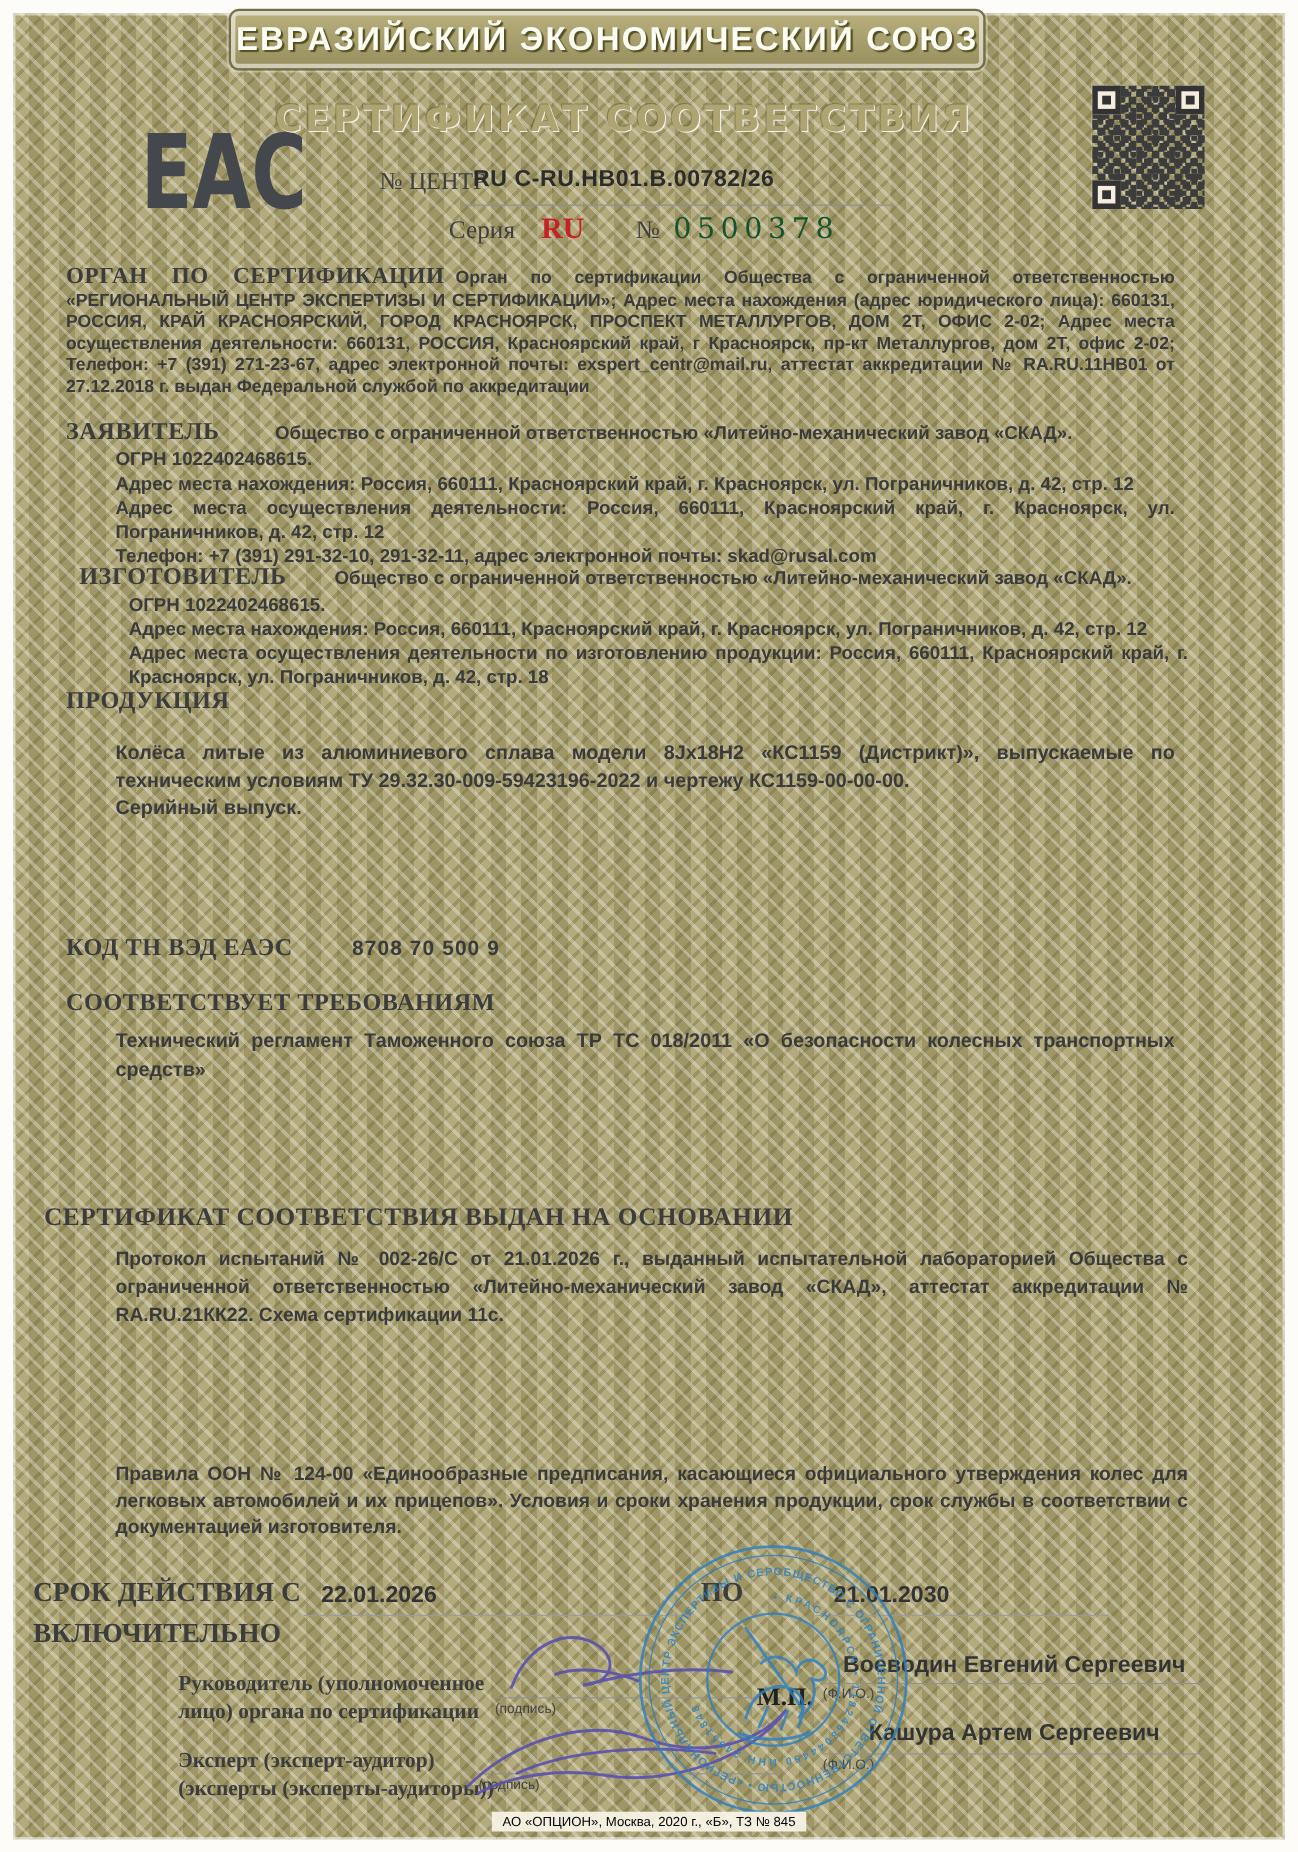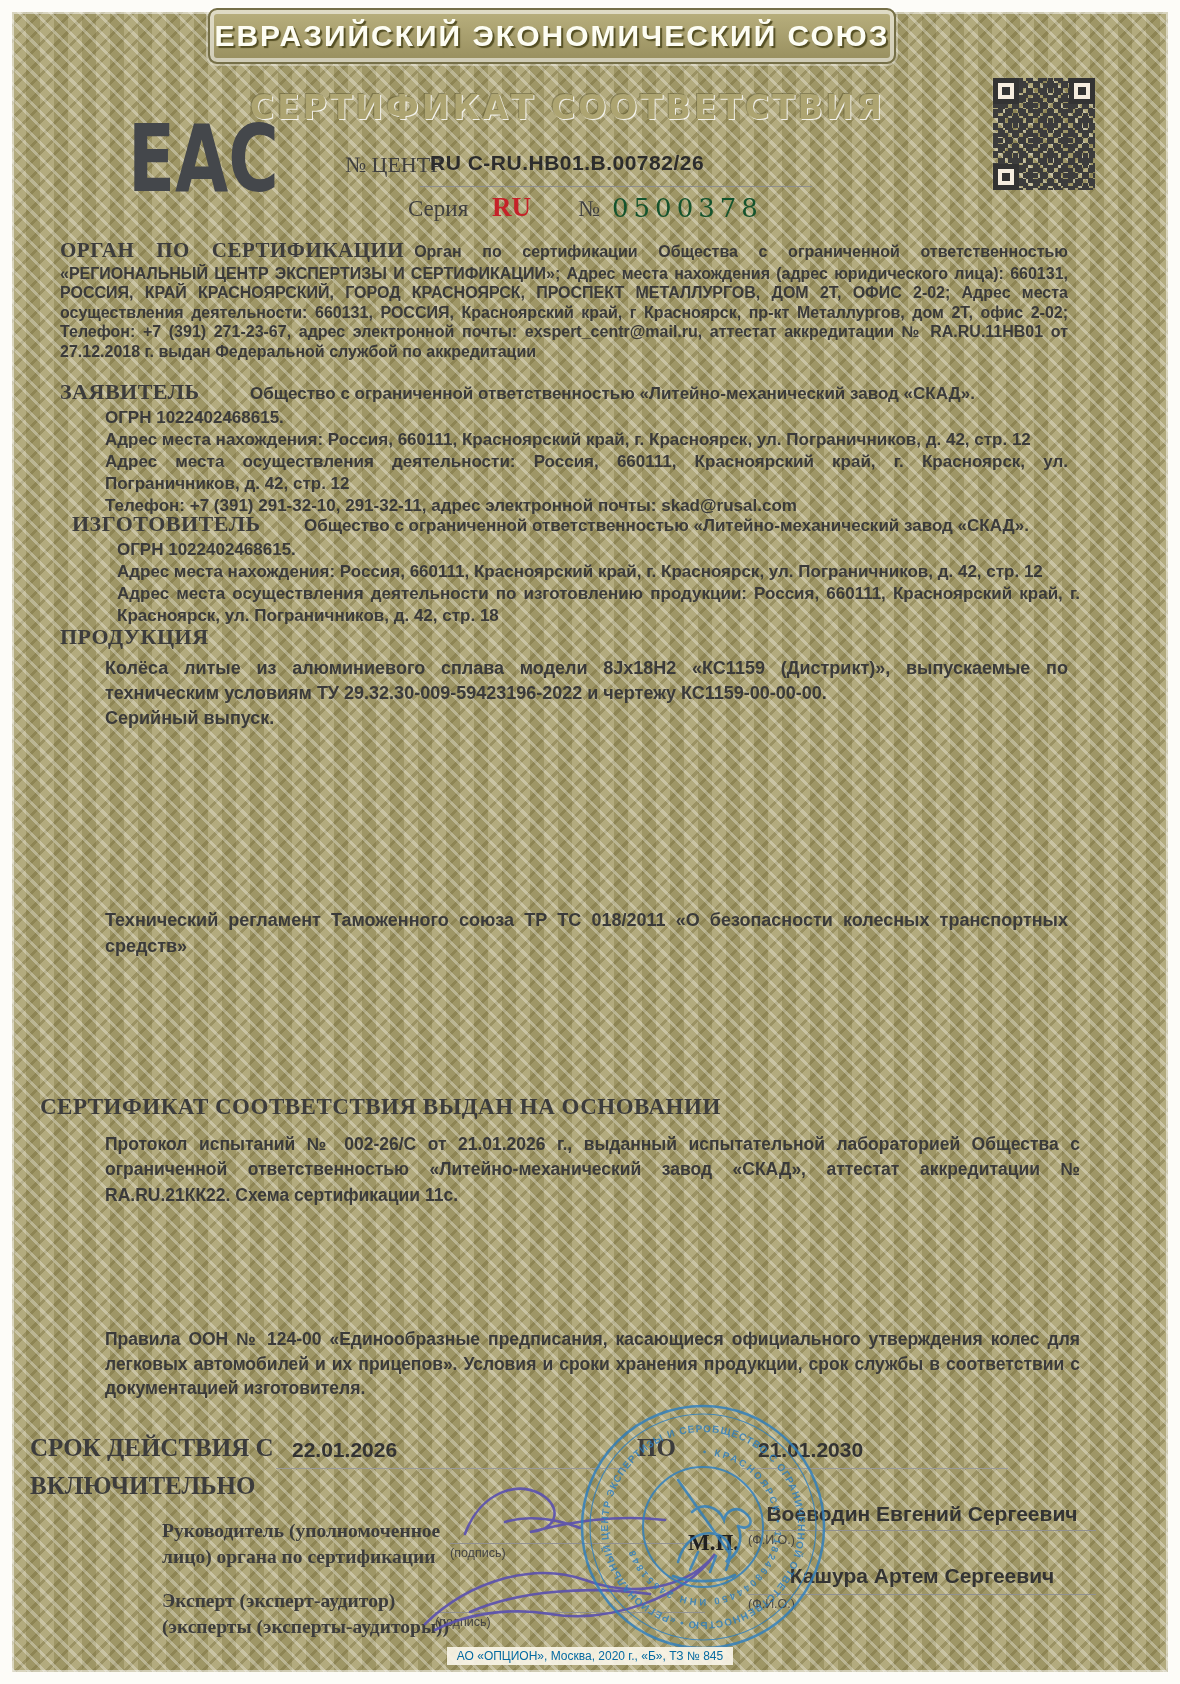--- a/index.html
+++ b/index.html
@@ -58,21 +58,21 @@
   #sec-org p{margin:0;font-size:16px;line-height:1.22;font-weight:bold;text-align:justify;}
   #sec-org .serif-label{font-size:21px;margin-right:10px;}
   #sec-applicant{left:60px;top:378px;width:1008px;font-size:17px;line-height:1.3;font-weight:bold;}
   #sec-applicant .serif-label{font-size:22px;display:inline-block;width:190px;}
   #sec-applicant .ln{padding-left:45px;margin:0;}
   #sec-manufacturer{left:72px;top:510px;width:1008px;font-size:17px;line-height:1.3;font-weight:bold;}
   #sec-manufacturer .serif-label{font-size:22px;display:inline-block;width:232px;}
   #sec-manufacturer .ln{padding-left:45px;margin:0;}
   #sec-products{left:60px;top:624px;width:1008px;}
   #sec-products .serif-label{font-size:22px;display:block;}
-  #sec-products .bd{padding-left:45px;margin-top:6px;font-size:18px;line-height:1.4;font-weight:bold;}
+  #sec-products .bd{padding-left:45px;margin-top:22px;font-size:18px;line-height:1.4;font-weight:bold;}
   #sec-code{left:60px;top:848px;}
   #sec-code .serif-label{font-size:22px;display:inline-block;width:260px;}
   #sec-code .val{font-weight:bold;font-size:19px;letter-spacing:1px;}
   #sec-compliance{left:60px;top:898px;width:1008px;}
   #sec-compliance .serif-label{font-size:22px;display:block;}
   #sec-compliance .bd{padding-left:45px;margin-top:9px;font-size:18px;line-height:1.45;font-weight:bold;}
   #sec-basis{left:40px;top:1094px;width:1028px;}
   #sec-basis .serif-label{font-size:23px;display:block;}
   #sec-basis .bd{margin-left:65px;margin-top:12px;font-size:17.5px;line-height:1.45;font-weight:bold;width:975px;}
   #sec-additional{left:40px;top:1318px;width:1028px;}
@@ -82,21 +82,21 @@
   .v-date{font-weight:bold;font-size:21px;color:#333;z-index:3;}
   .v-rule{border-top:1.5px solid #999;z-index:3;}
   
   .role{left:162px;font-family:"Liberation Serif",serif;font-weight:bold;font-size:19.5px;line-height:1.35;color:#3c3c3c;z-index:3;}
   .cap{font-size:12.5px;font-weight:normal;color:#444;text-align:left;z-index:3;}
   .rule{border-top:1.5px solid #909090;z-index:3;}
   .sig-name{font-weight:bold;font-size:21px;color:#333;text-align:center;z-index:3;}
   .mp{left:688px;top:1530px;font-family:"Liberation Serif",serif;font-weight:bold;font-size:23px;color:#202020;z-index:3;}
   .stamp{left:578px;top:1402px;z-index:5;opacity:.82;}
   .squiggles{left:410px;top:1462px;z-index:4;}
-  .footer{left:0;top:1649px;width:100%;text-align:center;z-index:6;font-size:12px;color:#0369a1;}
+  .footer{left:0;top:1649px;width:100%;text-align:center;z-index:6;font-size:12px;color:#000000;}
   .footer span{background:rgba(250,245,232,.92);padding:2px 10px;}
 </style>
 </head>
 <body>
 
 <div class="page">
   <div class="frame"></div>
   <div class="inner"></div>
 
   <div class="abs banner">
@@ -135,22 +135,26 @@
     <p class="ln">Адрес места нахождения: Россия, 660111, Красноярский край, г. Красноярск, ул. Пограничников, д. 42, стр. 12</p>
     <p class="ln just">Адрес места осуществления деятельности по изготовлению продукции: Россия, 660111, Красноярский край, г. Красноярск, ул. Пограничников, д. 42, стр. 18</p>
   </div>
 
   <div class="abs sec" id="sec-products">
     <span class="serif-label">ПРОДУКЦИЯ</span>
     <div class="bd just">Колёса литые из алюминиевого сплава модели 8Jx18H2 «КС1159 (Дистрикт)», выпускаемые по техническим условиям ТУ 29.32.30-009-59423196-2022 и чертежу КС1159-00-00-00.</div>
     <div class="bd" style="margin-top:0;">Серийный выпуск.</div>
   </div>
 
+  <div class="abs sec" id="sec-code">
+    <span class="serif-label">КОД ТН ВЭД ЕАЭС</span><span class="val">8708 70 500 9</span>
+  </div>
 
   <div class="abs sec" id="sec-compliance">
+    <span class="serif-label">СООТВЕТСТВУЕТ ТРЕБОВАНИЯМ</span>
     <div class="bd just">Технический регламент Таможенного союза ТР ТС 018/2011 «О безопасности колесных транспортных средств»</div>
   </div>
 
   <div class="abs sec" id="sec-basis">
     <span class="serif-label">СЕРТИФИКАТ СООТВЕТСТВИЯ ВЫДАН НА ОСНОВАНИИ</span>
     <div class="bd just">Протокол испытаний № 002-26/С от 21.01.2026 г., выданный испытательной лабораторией Общества с ограниченной ответственностью «Литейно-механический завод «СКАД», аттестат аккредитации № RA.RU.21КК22. Схема сертификации 11с.</div>
   </div>
 
   <div class="abs sec" id="sec-additional">
     <div class="bd just">Правила ООН № 124-00 «Единообразные предписания, касающиеся официального утверждения колес для легковых автомобилей и их прицепов». Условия и сроки хранения продукции, срок службы в соответствии с документацией изготовителя.</div>

